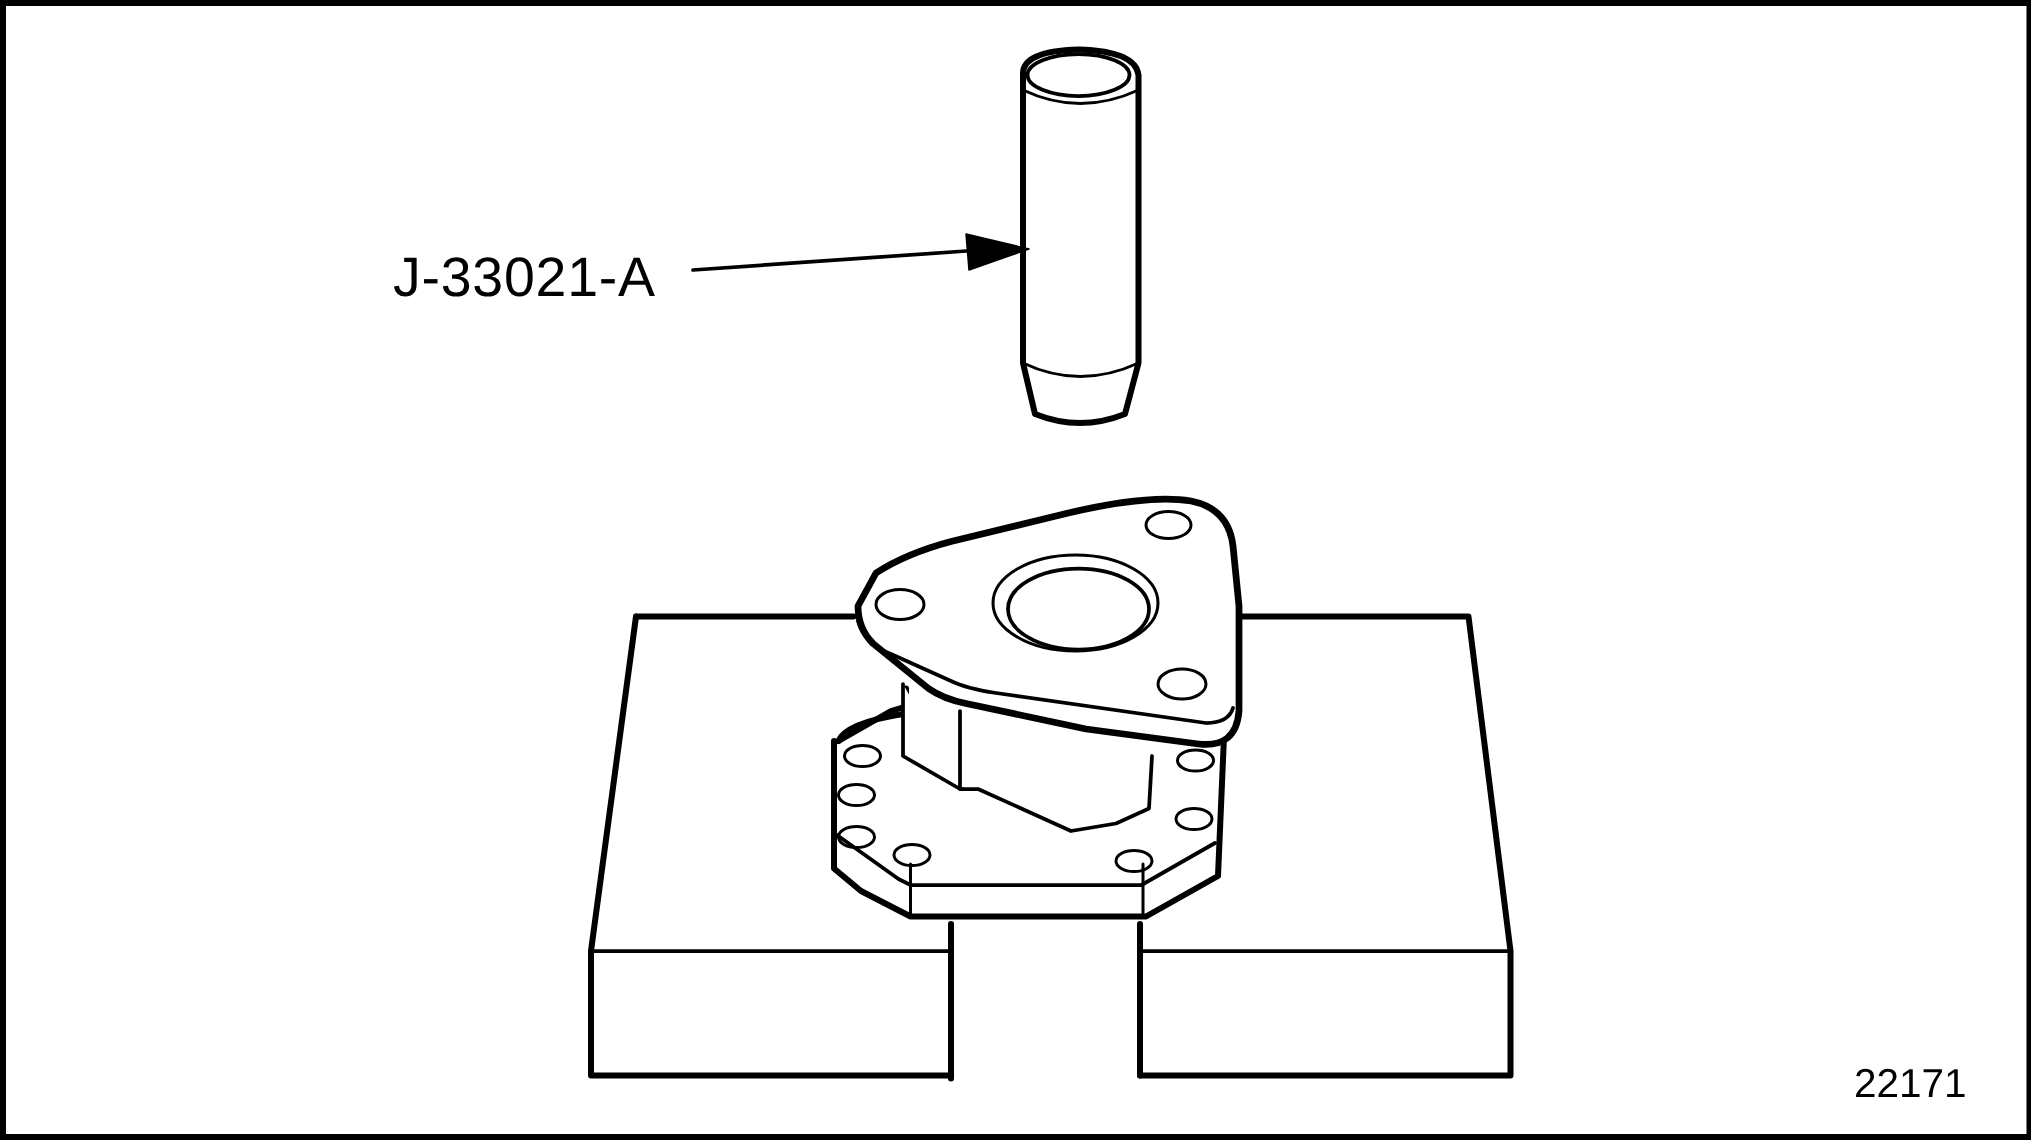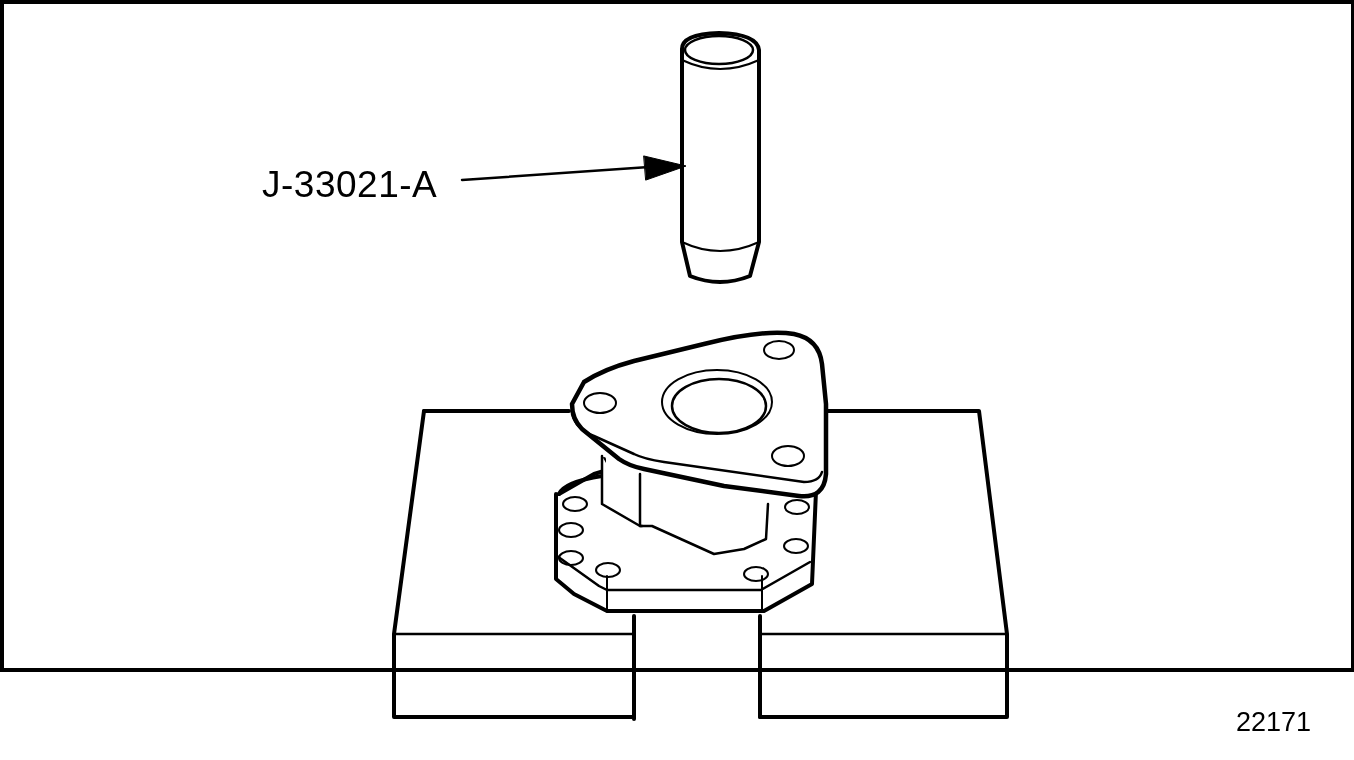--- a/index.html
+++ b/index.html
@@ -1,18 +1,18 @@
 <!DOCTYPE html>
 <html><head>
   <meta charset="utf-8">
   <style>
     html, body { margin: 0; padding: 0; background: #ffffff; }
     body { width: 1354px; height: 760px; overflow: hidden; position: relative; }
     .frame {
-      position: absolute; left: 0; top: 0; width: 1354px; height: 672px;
+      position: absolute; left: 0; top: 0; width: 1354px; height: 760px;
       box-sizing: border-box; border: 4px solid #000; border-right-width: 3px; border-bottom-width: 4px;
       background: #fff;
     }
     svg.art { position: absolute; left: 0; top: 0; }
     .label {
       position: absolute; font-family: "Liberation Sans", sans-serif; color: #000;
       white-space: nowrap; line-height: 1;
     }
     .tool-label { left: 258px; top: 162px; font-size: 37px; letter-spacing: 0.5px; }
     .fig-num { left: 1232px; top: 705px; font-size: 27px; text-align: center; }

